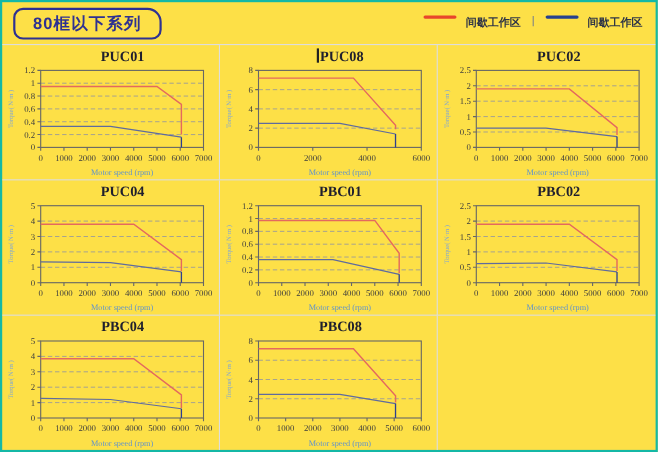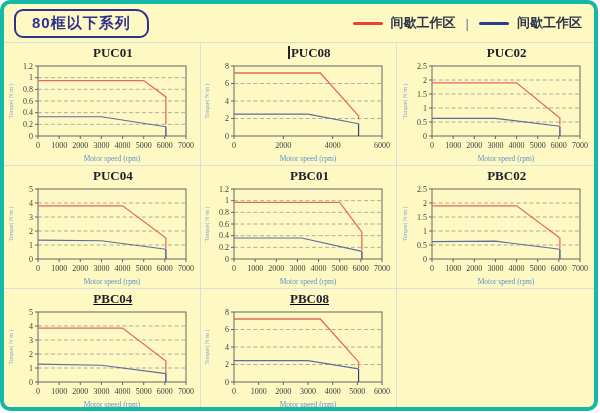--- a/index.html
+++ b/index.html
@@ -1,31 +1,31 @@
 <!DOCTYPE html>
 <html><head>
 <meta charset="utf-8">
 <style>
   html,body{margin:0;padding:0;background:#fff;}
-  #page{position:relative;width:598px;height:411px;border:4px solid #14b8a6;border-radius:10px;
-        font-family:"Liberation Sans",sans-serif;background:#fef9c3;overflow:hidden;box-sizing:border-box;}
+  #page{position:relative;width:598px;height:411px;border:2px solid #14b8a6;border-radius:0;
+        font-family:"Liberation Sans",sans-serif;background:#fde047;overflow:hidden;box-sizing:border-box;}
   
   #header{height:39px;display:flex;align-items:center;justify-content:space-between;
           padding:0 12px 0 10px;border-bottom:1px solid #ddd;box-sizing:border-box;}
   .badge{display:inline-block;border:2px solid #2e3192;color:#2e3192;font-weight:bold;
          font-size:15px;padding:3px 16px;border-radius:9px 13px 9px 9px;letter-spacing:1px;}
-  .legend{display:flex;align-items:center;gap:8px;font-size:13px;font-weight:bold;color:#2e3447;}
+  .legend{display:flex;align-items:flex-start;gap:8px;font-size:10px;font-weight:bold;color:#2e3447;}
   .swatch{display:inline-block;width:30px;height:3px;border-radius:2px;}
   .legend .sep{color:#6a7390;font-weight:normal;margin:0 2px;}
   
   #grid{display:grid;grid-template-columns:1fr 1fr 1fr;grid-auto-rows:123px;}
   .cell{border-right:1px solid #ddd;border-bottom:1px solid #ddd;box-sizing:border-box;
         display:flex;flex-direction:column;align-items:center;padding-top:2px;}
   .cell:nth-child(3n){border-right:none;}
-  .cell:nth-child(n+7){border-bottom:none;text-decoration:underline;}
+  .cell:nth-child(n+7){border-bottom:none;}
   .chart-title{font-family:"Liberation Serif",serif;font-weight:bold;font-size:13px;
                color:#1f1f2e;line-height:15px;margin-left:22px;display:flex;align-items:center;}
   .title-caret{display:none;width:1.5px;height:13px;background:#222;margin-right:1px;}
   svg text{font-family:"Liberation Serif",serif;}
   svg .tick{font-size:8px;fill:#3d3d3d;}
   svg .ylab{font-size:6px;fill:#7fa5d6;}
   svg .xlab{font-size:7.5px;fill:#5e92cc;}
 </style>
 </head>
 <body>

